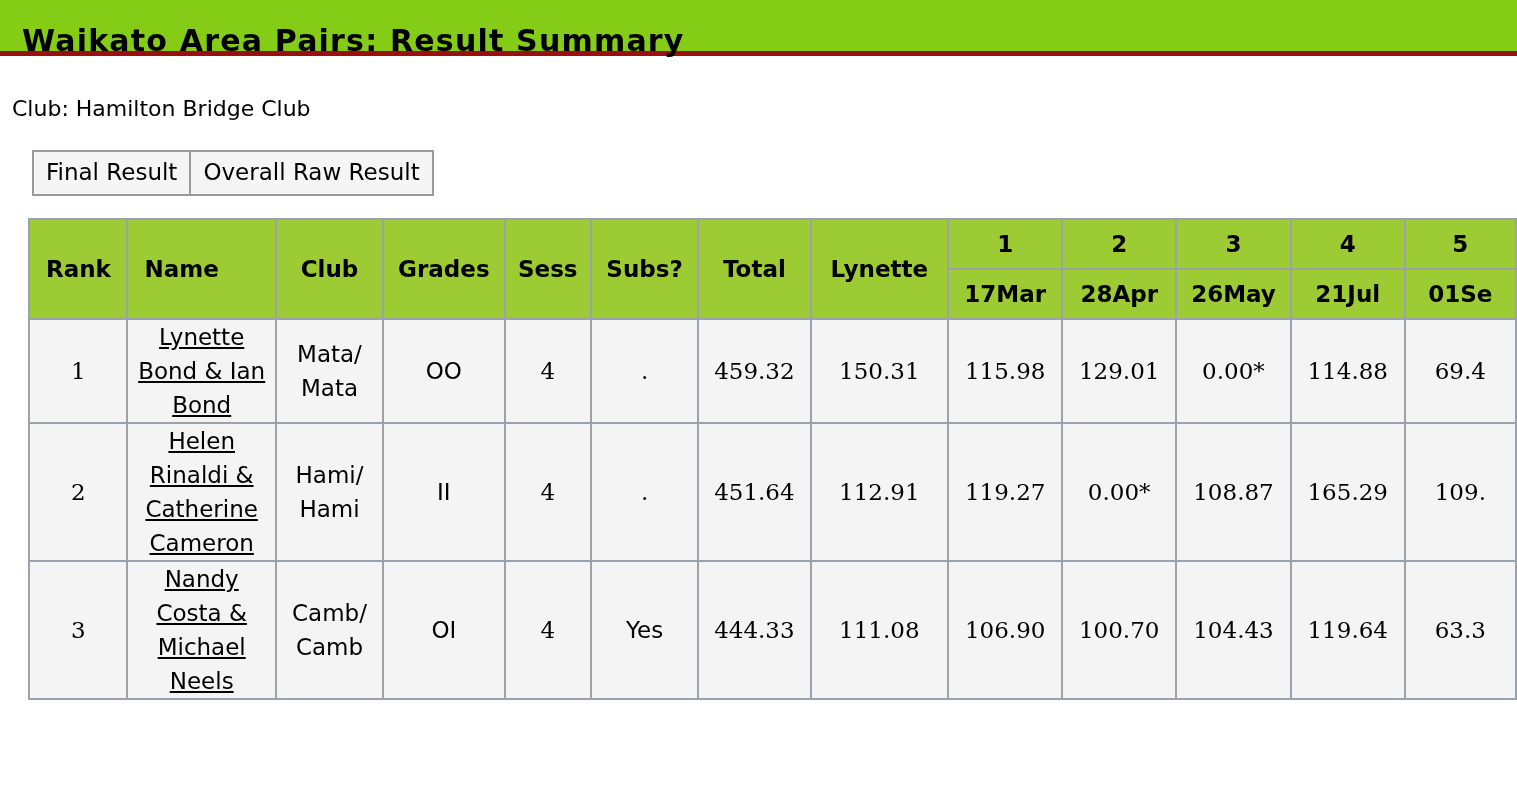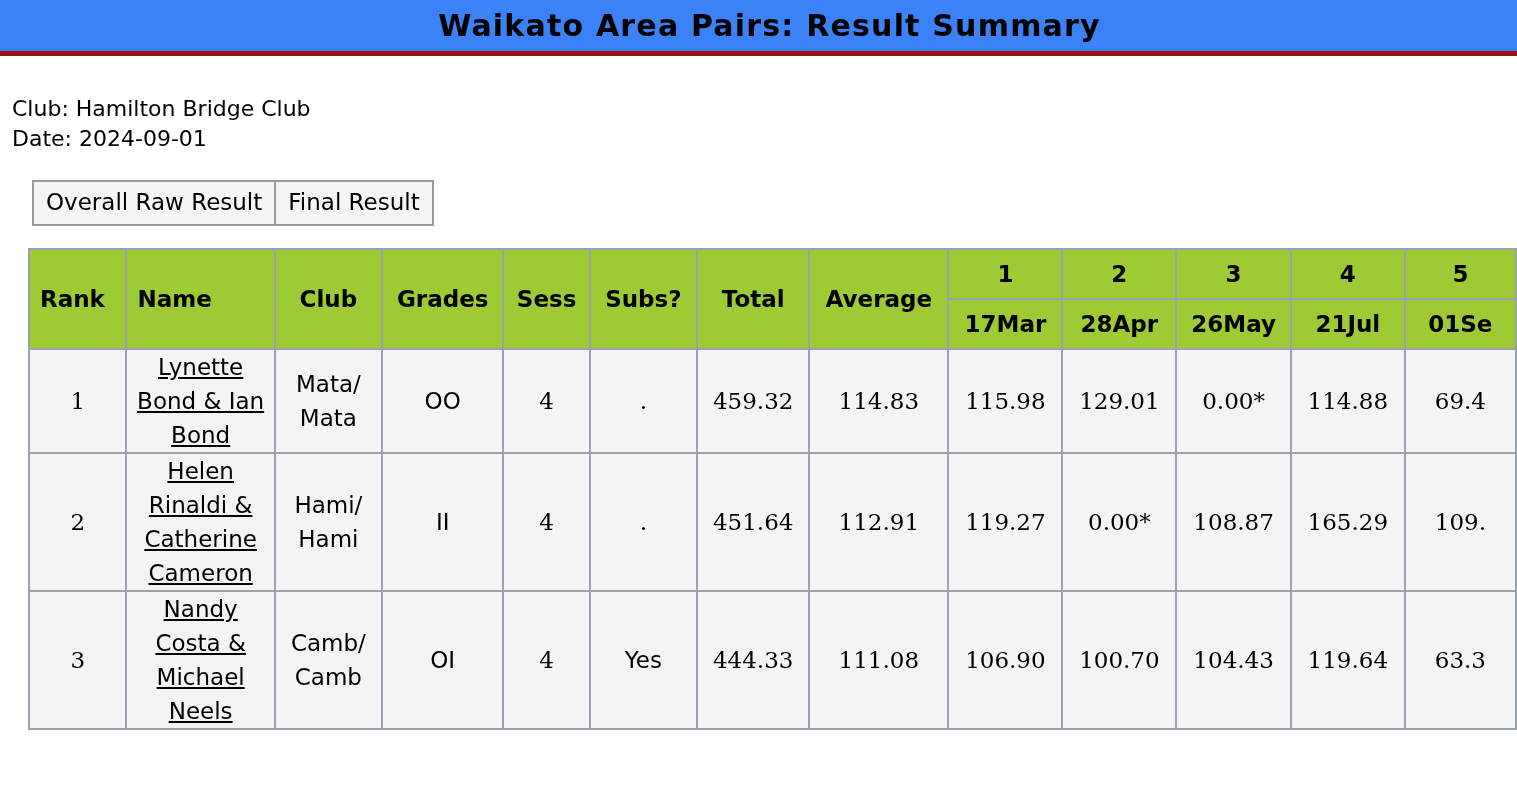--- a/index.html
+++ b/index.html
@@ -10,26 +10,25 @@
     height: 788px;
     overflow: hidden;
   }
   body {
     font-family: "DejaVu Sans", "Liberation Sans", sans-serif;
     color: #000000;
   }
 
   
   .title-banner {
-    background: #3b82f6;
+    background: #84cc16;
     border-bottom: 5px solid #9b0f0f;
-    padding: 6px 0 10px 22px;
+    padding: 21px 0 10px 22px;
     box-sizing: border-box;
     height: 56px;
-    text-align: center;
   }
   .title-banner h1 {
     margin: 0;
     font-size: 30px;
     font-weight: bold;
     letter-spacing: 1.2px;
     line-height: 40px;
     font-family: "DejaVu Sans", "Liberation Sans", sans-serif;
   }
 
@@ -81,21 +80,21 @@
   table.results thead th {
     background: #9ccb34;
     color: #000;
     font-weight: bold;
     font-size: 23px;
     font-family: "DejaVu Sans", "Liberation Sans", sans-serif;
     text-align: center;
     height: 50px;
   }
   table.results thead th.rowspan2 { height: 100px; }
-  table.results thead th.left { text-align: left; padding-left: 10px; }
+  table.results thead th.left { text-align: left; padding-left: 16px; }
 
   table.results tbody td {
     background: #f4f4f4;
     font-size: 23px;
     line-height: 34px;
     vertical-align: middle;
     text-align: center;
   }
   td.rank {
     text-align: left;
@@ -133,27 +132,26 @@
 
 
 
 <div class="title-banner">
   <h1>Waikato Area Pairs: Result Summary</h1>
 </div>
 
 
 <div class="meta">
   <div>Club: Hamilton Bridge Club</div>
-  <div>Date: 2024-09-01</div>
 </div>
 
 
 <div class="btn-group">
+  <button>Final Result</button>
   <button>Overall Raw Result</button>
-  <button>Final Result</button>
 </div>
 
 
 <div class="table-wrap">
   <table class="results">
     <colgroup>
       <col class="c-rank">
         <col class="c-name">
         <col class="c-club">
         <col class="c-grades">
@@ -169,21 +167,21 @@
     </colgroup>
     <thead>
       <tr>
         <th class="rowspan2 left" rowspan="2">Rank</th>
         <th class="rowspan2 left" rowspan="2">Name</th>
         <th class="rowspan2" rowspan="2">Club</th>
         <th class="rowspan2" rowspan="2">Grades</th>
         <th class="rowspan2" rowspan="2">Sess</th>
         <th class="rowspan2" rowspan="2">Subs?</th>
         <th class="rowspan2" rowspan="2">Total</th>
-        <th class="rowspan2" rowspan="2">Average</th>
+        <th class="rowspan2" rowspan="2">Lynette</th>
         <th>1</th>
         <th>2</th>
         <th>3</th>
         <th>4</th>
         <th>5</th>
       </tr>
       <tr>
         <th>17Mar</th>
         <th>28Apr</th>
         <th>26May</th>
@@ -193,21 +191,21 @@
     </thead>
     <tbody>
       <tr>
         <td class="rank">1</td>
         <td class="name">Lynette Bond &amp; Ian Bond</td>
         <td class="club">Mata/ Mata</td>
         <td class="grades">OO</td>
         <td class="sess">4</td>
         <td class="subs">.</td>
         <td class="num">459.32</td>
-        <td class="num">114.83</td>
+        <td class="num">150.31</td>
         <td class="num">115.98</td>
         <td class="num">129.01</td>
         <td class="num">0.00*</td>
         <td class="num">114.88</td>
         <td class="num">69.4</td>
       </tr>
       <tr>
         <td class="rank">2</td>
         <td class="name">Helen Rinaldi &amp; Catherine Cameron</td>
         <td class="club">Hami/ Hami</td>

